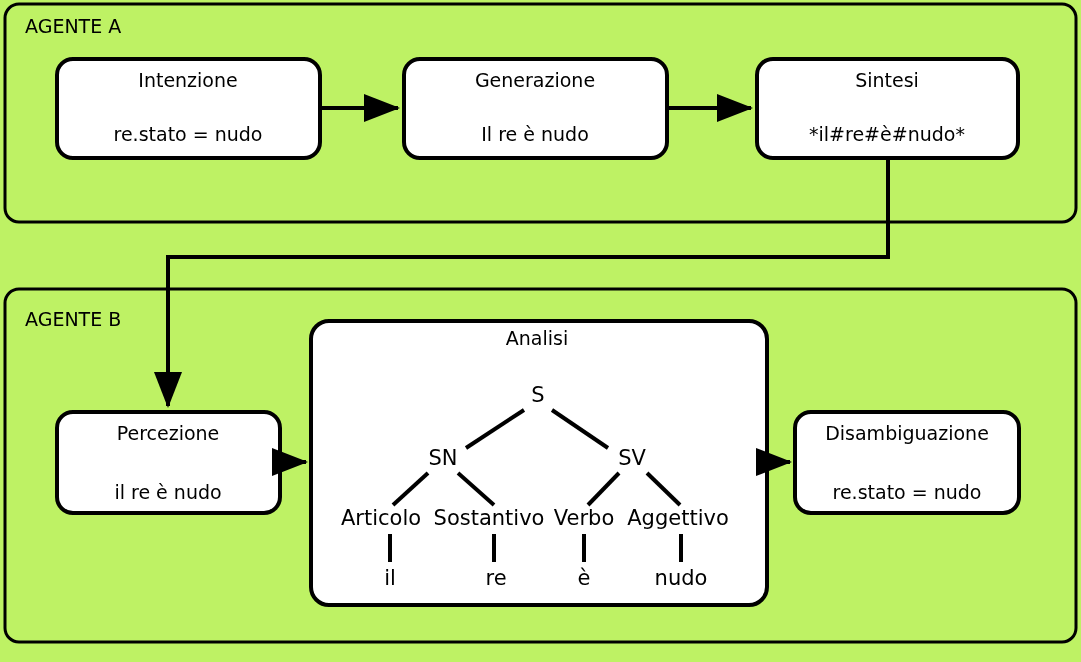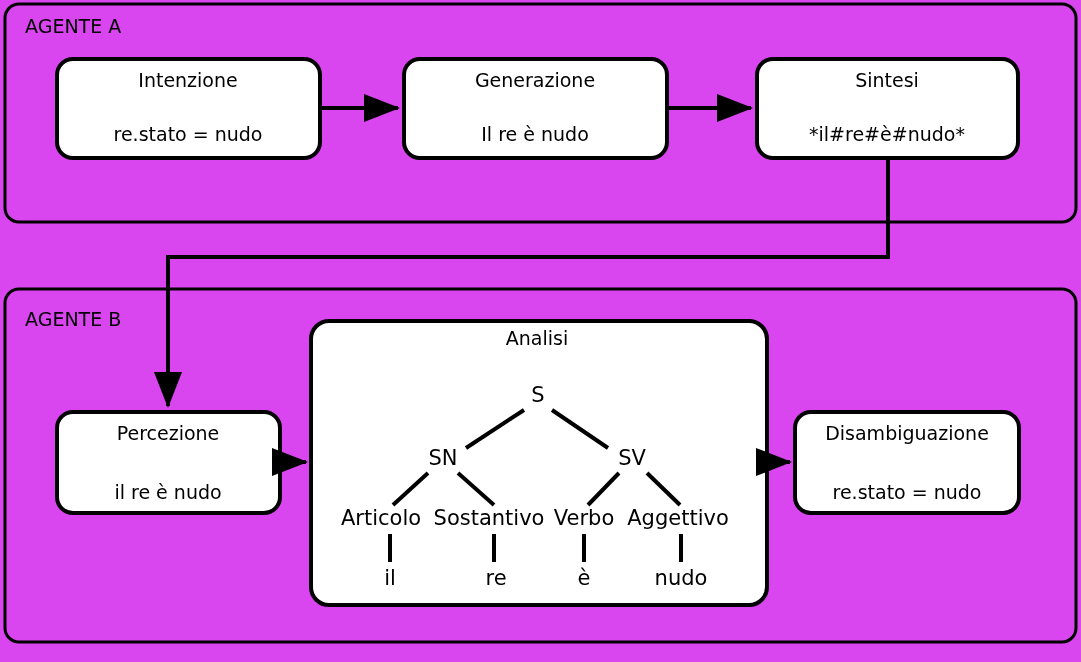--- a/index.html
+++ b/index.html
@@ -7,21 +7,21 @@
     padding: 0;
     background: #ffffff;
   }
   body {
     font-family: "DejaVu Sans", sans-serif;
   }
   #diagram-root {
     position: relative;
     width: 1081px;
     height: 662px;
-    background: #d946ef;
+    background: #bef264;
     overflow: hidden;
   }
   svg.diagram {
     display: block;
     width: 1081px;
     height: 662px;
   }
   .agent-frame {
     fill: none;
     stroke: #000000;

